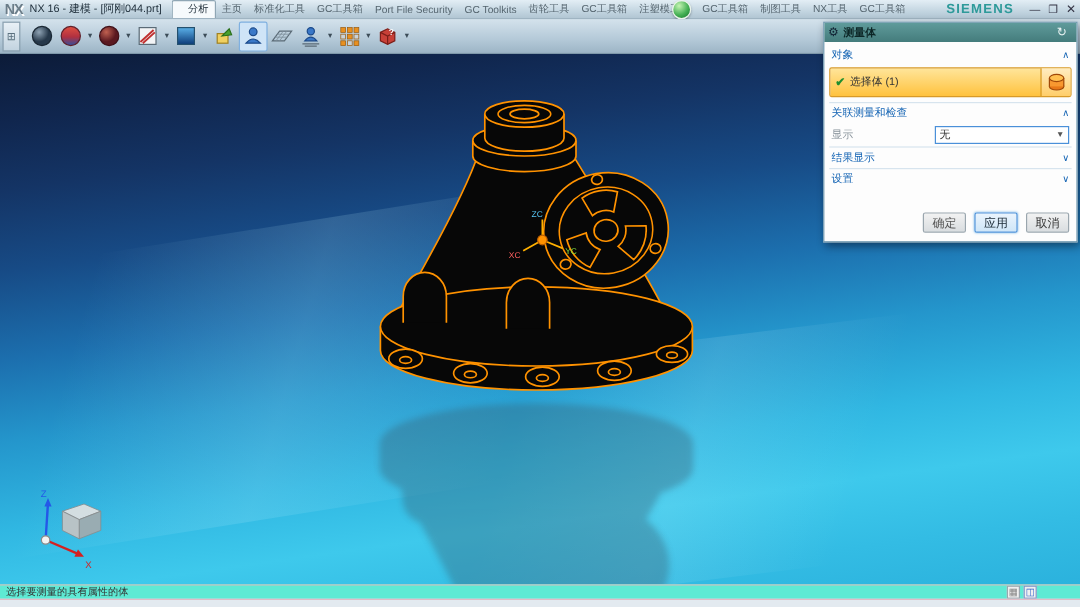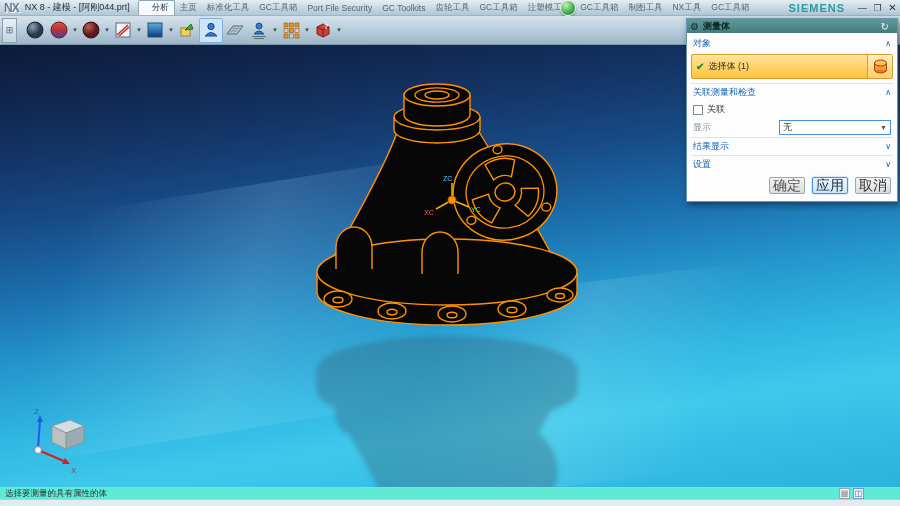--- a/index.html
+++ b/index.html
@@ -92,21 +92,21 @@
   .row { display:flex; align-items:center; padding:2px 2px; }
   .cb { width:10px; height:10px; border:1px solid #7d8b96; background:#fff; margin-right:4px; }
   .cb-label { color:#333; }
   .dim { color:#8a949c; }
   #display-select { margin-left:auto; width:112px; height:15px; background:#fff;
     border:1px solid #4a90d9; display:flex; align-items:center; justify-content:space-between;
     padding:0 3px; color:#333; }
   #display-select .dd { font-size:7px; color:#555; }
   #dlg-buttons { margin-top:auto; display:flex; justify-content:flex-end; gap:7px;
     padding:4px 2px 5px 0; }
-  .dbtn { min-width:36px; height:17px; font-size:14px; display:flex; align-items:center;
+  .dbtn { min-width:36px; height:17px; font-size:10px; display:flex; align-items:center;
     justify-content:center; border:1px solid #9aa6ae;
     background:linear-gradient(#f2f2f2,#d9dde0); color:#555; border-radius:2px; }
   .dbtn.apply { border:1px solid #4a90d9; background:linear-gradient(#eaf4fd,#cfe6f8);
     color:#1a2a36; box-shadow:0 0 2px #7ab8e8; }
   .dbtn.cancel { color:#333; }
 
   
   #statusbar { position:absolute; left:0; top:487px; width:900px; height:12px;
     background:#5eead4; border-top:1px solid #c2c2c2; display:flex; align-items:center;
     font-size:8.5px; color:#333; padding-left:5px; }
@@ -117,21 +117,21 @@
   #bottomstrip { position:absolute; left:0; top:499px; width:900px; height:7px;
     background:#e3eaf0; border-top:1px solid #e0bcc6; }
 </style>
 </head>
 <body>
 
 <div id="app">
 
   <div id="titlebar">
     <span id="nx-logo">NX</span>
-    <span id="win-title">NX 8 - 建模 - [阿刚044.prt]</span>
+    <span id="win-title">NX 16 - 建模 - [阿刚044.prt]</span>
     <span class="tab active">分析</span>
     <span class="tab">主页</span>
     <span class="tab">标准化工具</span>
     <span class="tab">GC工具箱</span>
     <span class="tab">Port File Security</span>
     <span class="tab">GC Toolkits</span>
     <span class="tab">齿轮工具</span>
     <span class="tab">GC工具箱</span>
     <span class="tab">注塑模工具</span>
     <span class="tab">GC工具箱</span>
@@ -364,24 +364,20 @@
             <line x1="14.5" y1="5" x2="14.5" y2="12" stroke="#a04808"></line>
             <ellipse cx="8.5" cy="5" rx="6" ry="3" fill="#ffc050" stroke="#a04808"></ellipse>
             </svg>
         </span>
       </div>
       <div class="sec-h">
         <span>关联测量和检查</span>
         <span class="chev">∧</span>
       </div>
       <div class="row">
-        <span class="cb"></span>
-        <span class="cb-label">关联</span>
-      </div>
-      <div class="row">
         <span class="dim">显示</span>
         <span id="display-select">
           <span>无</span>
           <span class="dd">▼</span>
         </span>
       </div>
       <div class="sec-h">
         <span>结果显示</span>
         <span class="chev">∨</span>
       </div>

